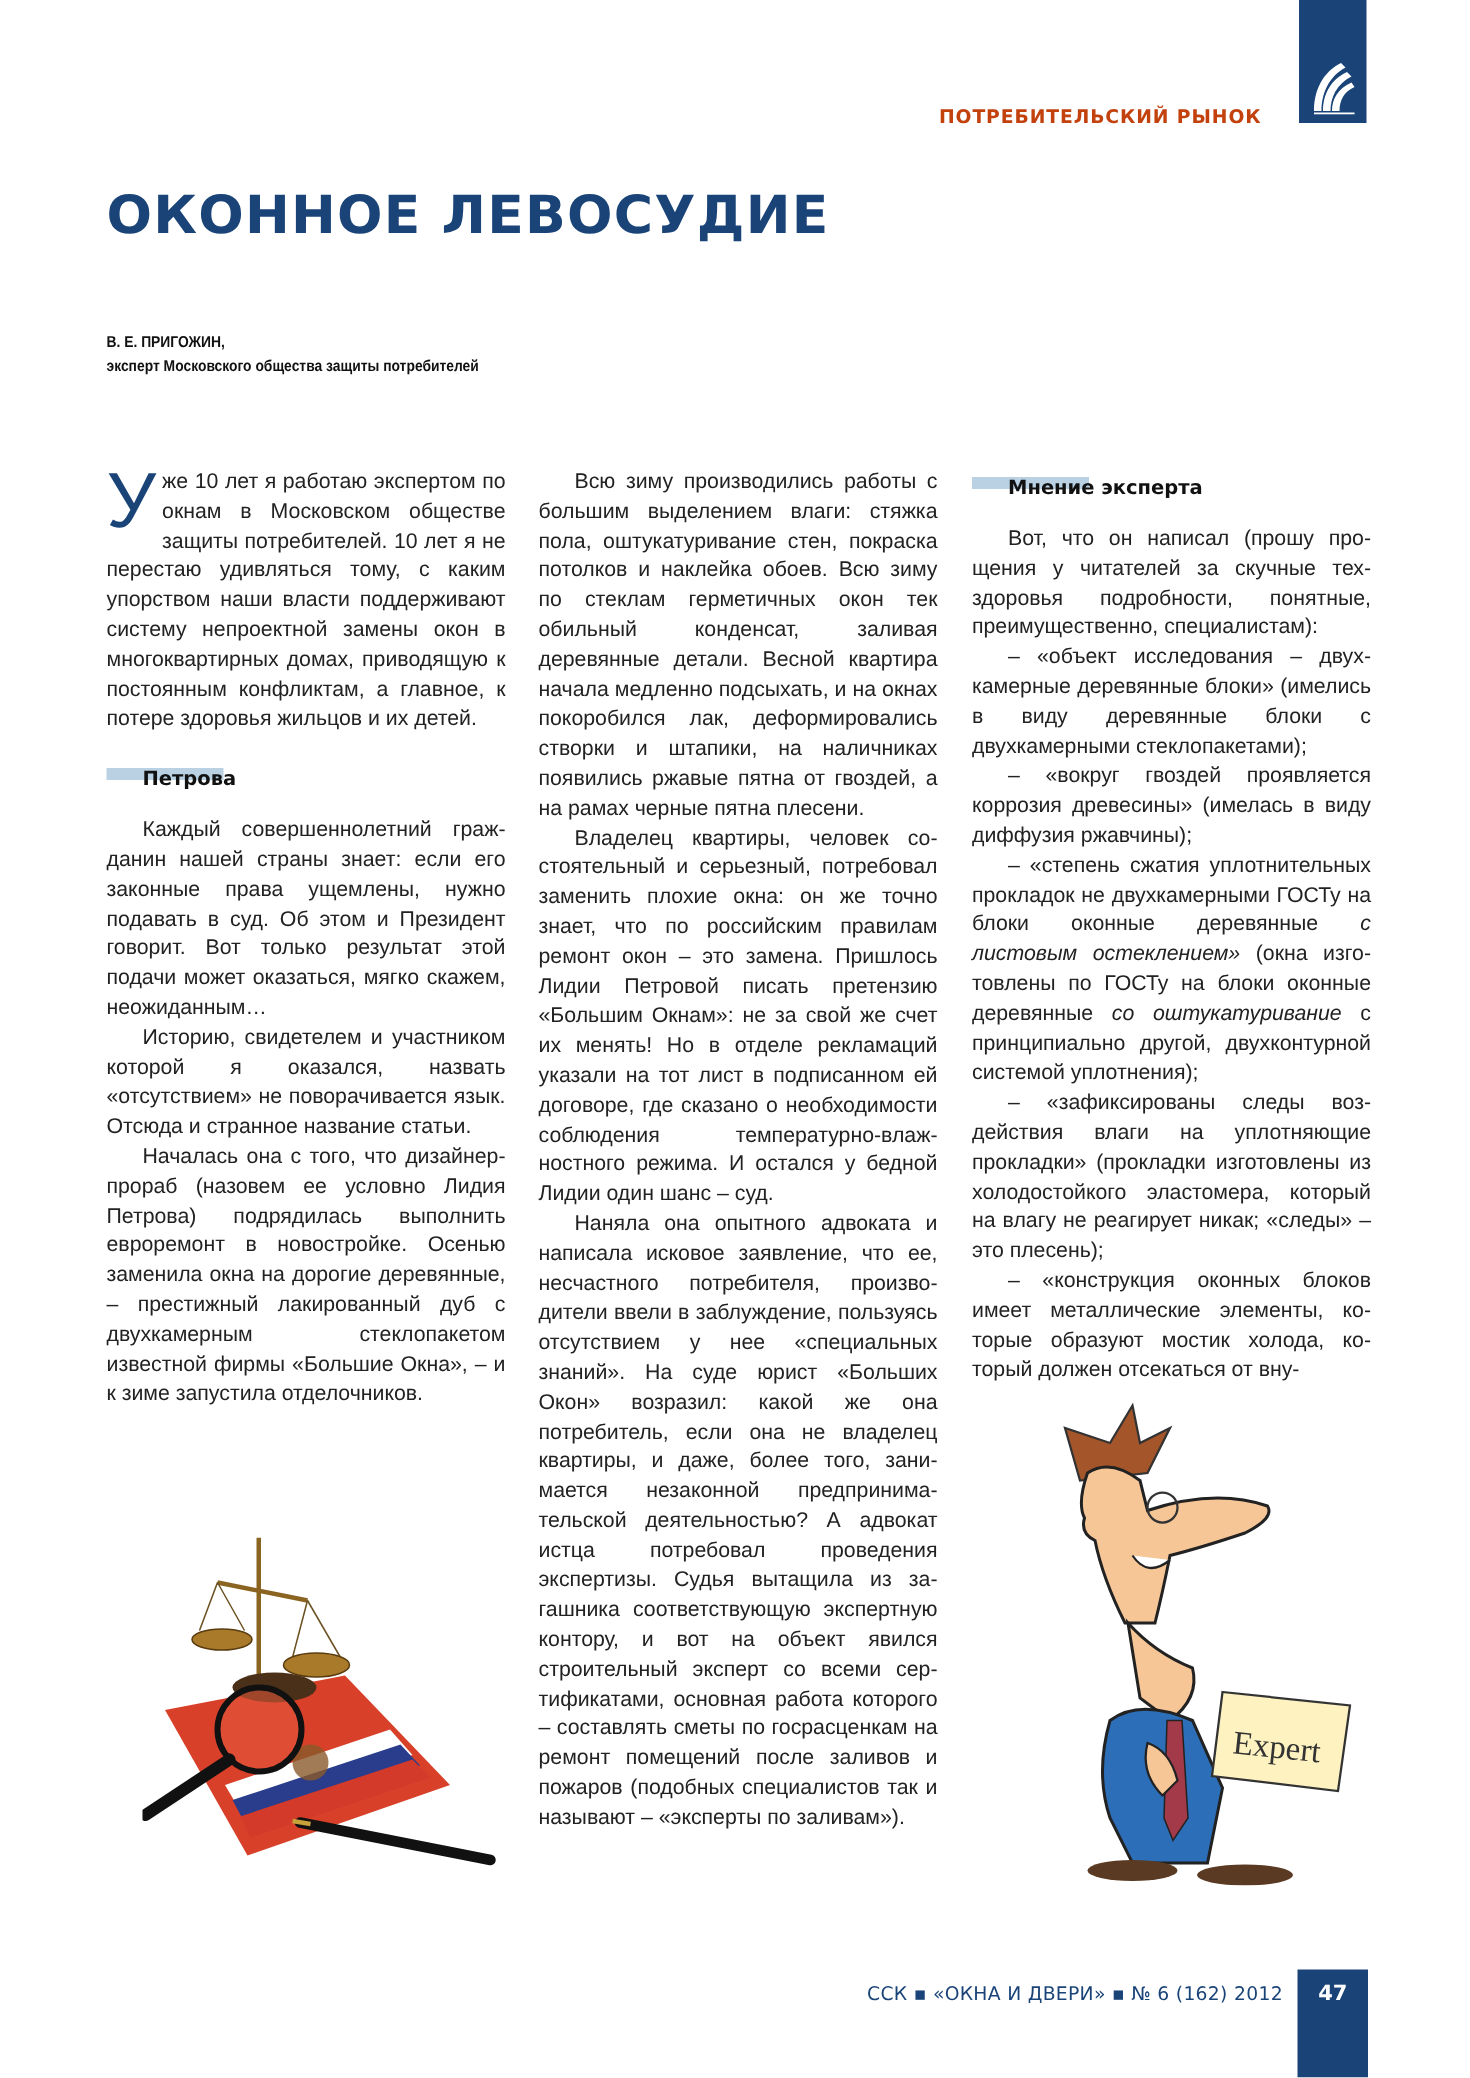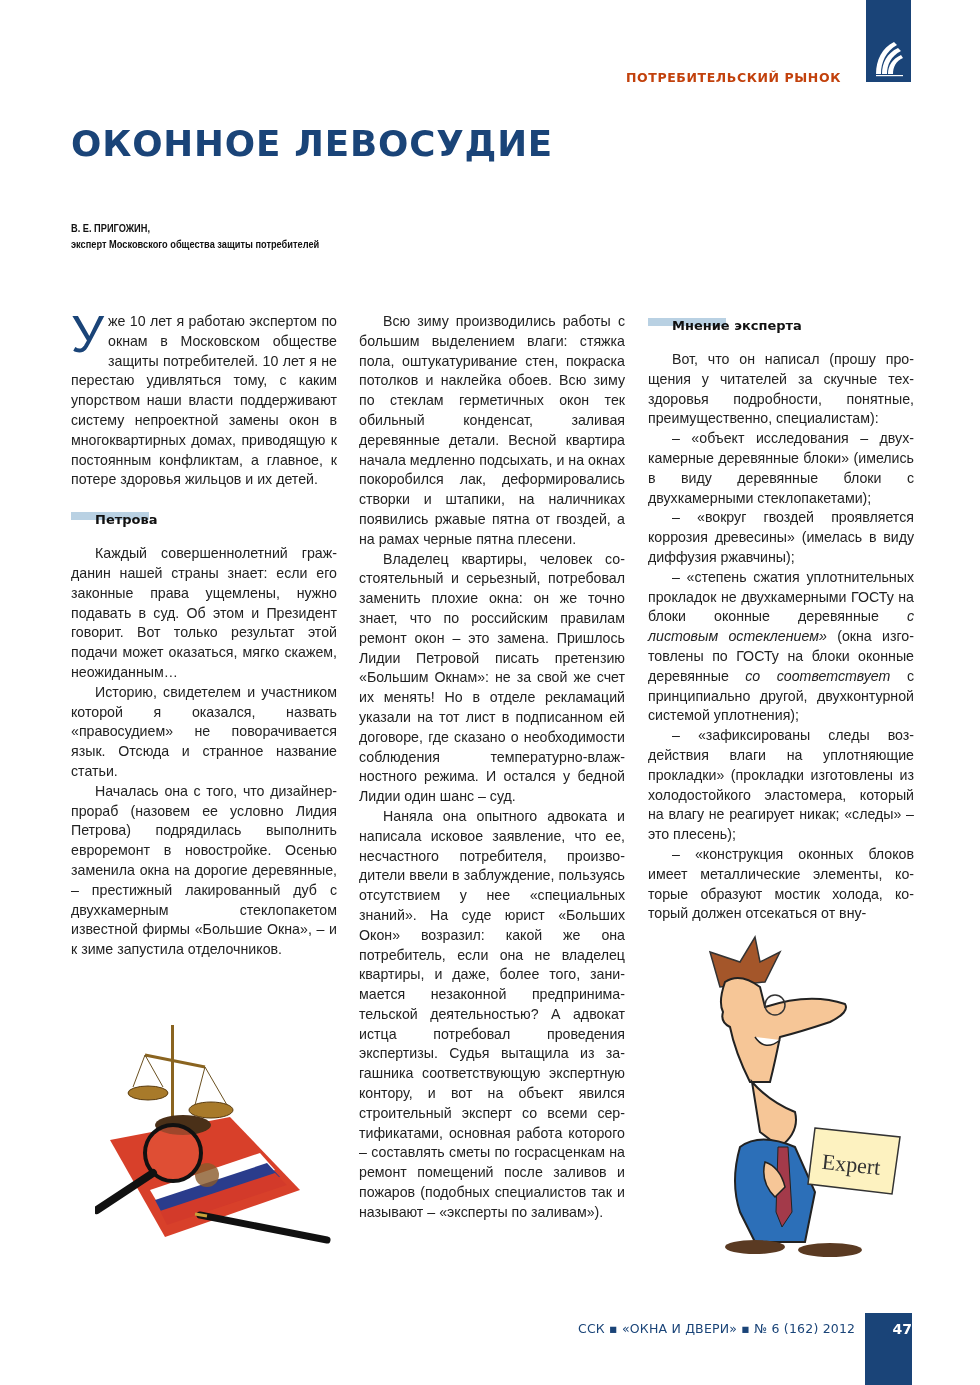--- a/index.html
+++ b/index.html
@@ -28,21 +28,21 @@
   .subhead { position: relative; height: 20px; margin: 20px 0 14px 0; text-decoration: underline; }
   .subhead .bar { position: absolute; left: 0; top: 2px; width: 78px; height: 8px; background: #b9d1e3; }
   .subhead .txt { position: absolute; left: 24px; top: 0; font-family: "DejaVu Sans", sans-serif; font-weight: bold; font-size: 13px; color: #111; }
   .col3 .subhead { margin-top: 4px; }
 
   .illu-scales { position: absolute; left: 95px; top: 1025px; width: 245px; height: 225px; }
   .illu-expert { position: absolute; left: 680px; top: 932px; width: 240px; height: 325px; }
 
   .footer-text { position: absolute; left: 578px; top: 1321px; font-family: "DejaVu Sans", sans-serif; font-size: 12.5px; color: #1a4478; letter-spacing: 0.2px; white-space: nowrap; }
   .page-tab { position: absolute; left: 865px; top: 1313px; width: 47px; height: 72px; background: #1a4478; }
-  .page-num { position: absolute; left: 0; width: 47px; top: 8px; text-align: right; font-family: "DejaVu Sans", sans-serif; font-weight: bold; font-size: 14px; color: #fff; }
+  .page-num { position: absolute; left: 0; width: 47px; top: 8px; text-align: center; font-family: "DejaVu Sans", sans-serif; font-weight: bold; font-size: 14px; color: #fff; }
 </style>
 </head>
 <body>
 
 <div class="logo-tab">
   <svg width="32" height="42" viewBox="0 0 32 42">
     <path d="M4 38 C4 24 10 12 22 6 L25 9 C14 15 9 26 9 38 Z" fill="#ffffff"></path>
     <path d="M10 38 C10 27 15 17 26 12 L29 15 C19 20 15 29 15 38 Z" fill="#ffffff"></path>
     <path d="M16 38 C16 30 20 23 29 19 L31 22 C24 25 21 31 21 38 Z" fill="#ffffff"></path>
     <rect x="4" y="39" width="27" height="1.2" fill="#ffffff"></rect>
@@ -54,39 +54,39 @@
 <div class="author-name">В. Е. ПРИГОЖИН,</div>
 <div class="author-role">эксперт Московского общества защиты потребителей</div>
 
 <div class="col col1">
   <p class="first"><span class="dropcap">У</span><span>же 10 лет я работаю экспертом по окнам в Московском обще­стве защиты потребителей. 10 лет я не перестаю удивляться тому, с ка­ким упорством наши власти поддер­живают систему непроектной заме­ны окон в многоквартирных домах, приводящую к постоянным конфлик­там, а главное, к потере здоровья жильцов и их детей.</span></p>
   <div class="subhead">
     <span class="bar"></span>
     <span class="txt">Петрова</span>
   </div>
   <p>Каждый совершеннолетний граж­данин нашей страны знает: если его законные права ущемлены, нужно подавать в суд. Об этом и Президент говорит. Вот только результат этой подачи может оказаться, мягко ска­жем, неожиданным…</p>
-  <p>Историю, свидетелем и участ­ником которой я оказался, назвать «правосудием» не поворачивается язык. Отсюда и странное название статьи.</p>
+  <p>Историю, свидетелем и участ­ником которой я оказался, назвать «отсутствием» не поворачивается язык. Отсюда и странное название статьи.</p>
   <p>Началась она с того, что дизай­нер-прораб (назовем ее условно Лидия Петрова) подрядилась вы­полнить евроремонт в новостройке. Осенью заменила окна на дорогие деревянные, – престижный лакиро­ванный дуб с двухкамерным стекло­пакетом известной фирмы «Боль­шие Окна», – и к зиме запустила от­делочников.</p>
 </div>
 
 <div class="col col2">
   <p>Всю зиму производились работы с большим выделением влаги: стяж­ка пола, оштукатуривание стен, по­краска потолков и наклейка обоев. Всю зиму по стеклам герметичных окон тек обильный конденсат, за­ливая деревянные детали. Весной квартира начала медленно подсы­хать, и на окнах покоробился лак, деформировались створки и штапи­ки, на наличниках появились ржа­вые пятна от гвоздей, а на рамах черные пятна плесени.</p>
   <p>Владелец квартиры, человек со­стоятельный и серьезный, потребо­вал заменить плохие окна: он же точ­но знает, что по российским правилам ремонт окон – это замена. Пришлось Лидии Петровой писать претензию «Большим Окнам»: не за свой же счет их менять! Но в отделе рекламаций указали на тот лист в подписанном ей договоре, где сказано о необходимо­сти соблюдения температурно-влаж­ностного режима. И остался у бедной Лидии один шанс – суд.</p>
   <p>Наняла она опытного адвоката и написала исковое заявление, что ее, несчастного потребителя, произво­дители ввели в заблуждение, поль­зуясь отсутствием у нее «специаль­ных знаний». На суде юрист «Боль­ших Окон» возразил: какой же она потребитель, если она не владелец квартиры, и даже, более того, зани­мается незаконной предпринима­тельской деятельностью? А адво­кат истца потребовал проведения экспертизы. Судья вытащила из за­гашника соответствующую эксперт­ную контору, и вот на объект явился строительный эксперт со всеми сер­тификатами, основная работа кото­рого – составлять сметы по госрас­ценкам на ремонт помещений после заливов и пожаров (подобных специ­алистов так и называют – «эксперты по заливам»).</p>
 </div>
 
 <div class="col col3">
   <div class="subhead">
     <span class="bar"></span>
     <span class="txt">Мнение эксперта</span>
   </div>
   <p>Вот, что он написал (прошу про­щения у читателей за скучные тех­здоровья подробности, понятные, преимущественно, специалистам):</p>
   <p>– «объект исследования – двух­камерные деревянные блоки» (име­лись в виду деревянные блоки с двухкамерными стеклопакетами);</p>
   <p>– «вокруг гвоздей проявляется коррозия древесины» (имелась в ви­ду диффузия ржавчины);</p>
-  <p><span>– «степень сжатия уплотнитель­ных прокладок не двухкамерными ГО­СТу на блоки оконные деревянные </span><i>с листовым остеклением»</i><span> (окна изго­товлены по ГОСТу на блоки оконные деревянные </span><i>со соответствует</i><span> с принципиально другой, двухконтур­ной системой уплотнения);</span></p>
+  <p><span>– «степень сжатия уплотнитель­ных прокладок не двухкамерными ГО­СТу на блоки оконные деревянные </span><i>с листовым остеклением»</i><span> (окна изго­товлены по ГОСТу на блоки оконные деревянные </span><i>со оштукатуривание</i><span> с принципиально другой, двухконтур­ной системой уплотнения);</span></p>
   <p>– «зафиксированы следы воз­действия влаги на уплотняющие прокладки» (прокладки изготовлены из холодостойкого эластомера, ко­торый на влагу не реагирует никак; «следы» – это плесень);</p>
   <p>– «конструкция оконных блоков имеет металлические элементы, ко­торые образуют мостик холода, ко­торый должен отсекаться от вну-</p>
 </div>
 
 <svg class="illu-scales" viewBox="0 0 245 225">
 
   <polygon points="15,115 135,92 205,165 70,212" fill="#d8402a"></polygon>
   <polygon points="55,165 165,128 180,145 65,182" fill="#ffffff"></polygon>
   <polygon points="60,175 172,138 185,152 68,190" fill="#2a3c8c"></polygon>
   <polygon points="65,186 180,148 192,160 72,200" fill="#d33a2a"></polygon>

